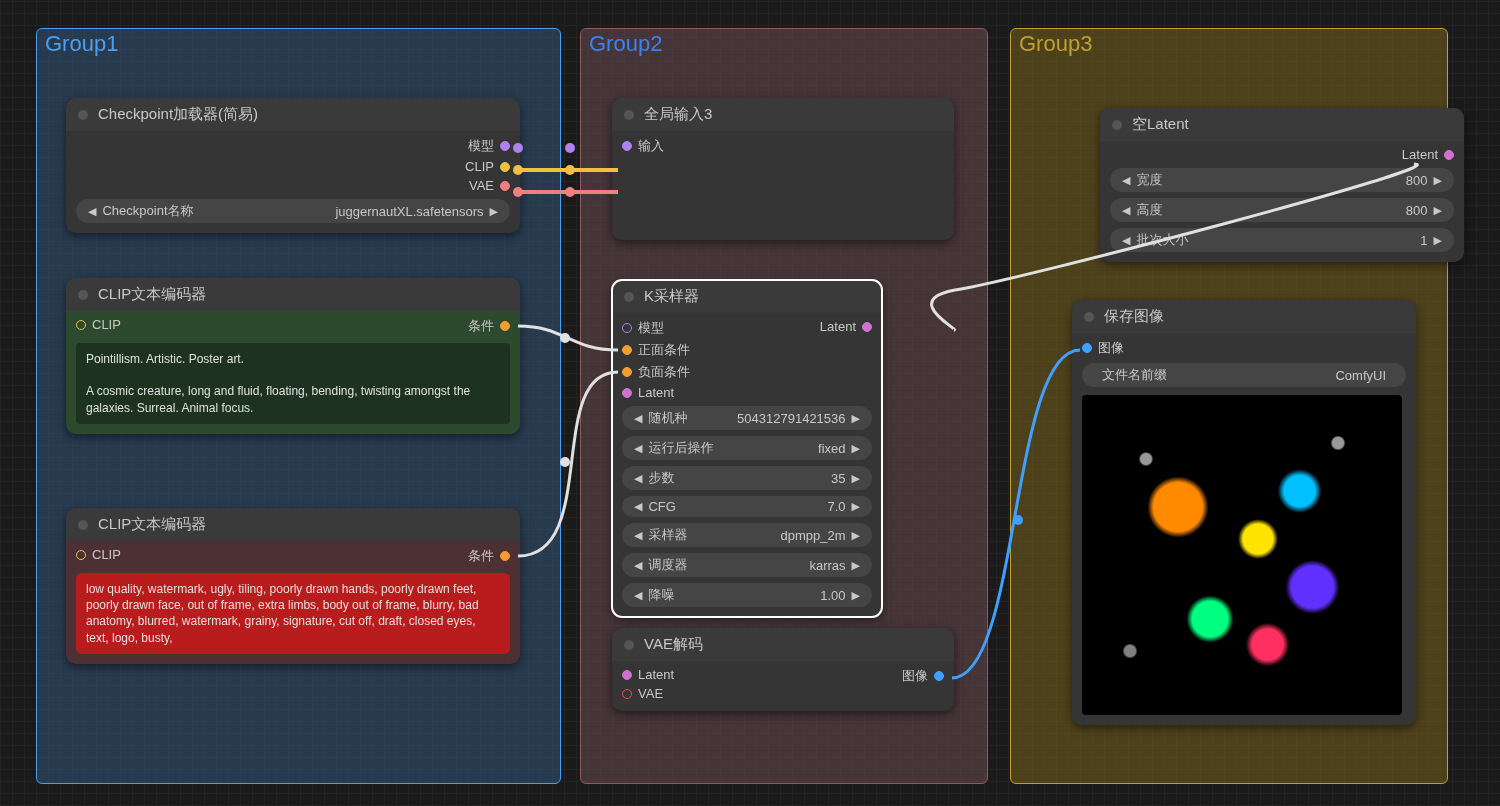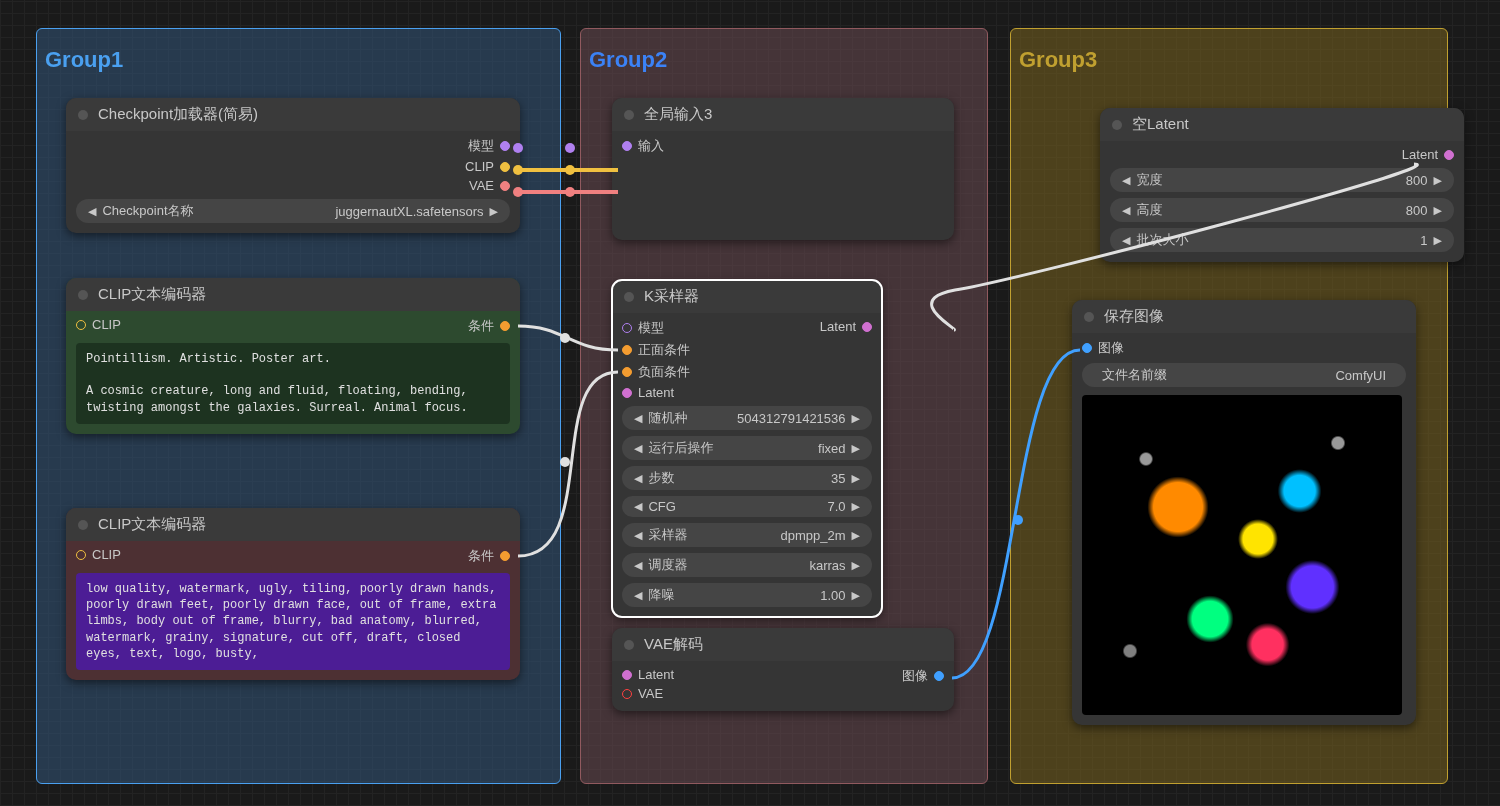--- a/index.html
+++ b/index.html
@@ -43,21 +43,21 @@
   }
   svg#wires { position: absolute; top: 0; left: 0; pointer-events: none; }
   .group {
     position: absolute;
     border: 1px solid;
     border-radius: 6px;
     background-clip: padding-box;
   }
   .group-title {
     position: absolute; top: 2px; left: 8px;
-    font-size: 22px; font-weight: 700; margin-top: 16px;
+    font-size: 22px; font-weight: 400;
   }
   .group1 { background: rgba(52,90,130,0.5); border-color: var(--group1-stroke); }
   .group1 .group-title { color: var(--group1-stroke); }
   .group2 { background: rgba(105,75,82,0.55); border-color: var(--group2-stroke); }
   .group2 .group-title { color: #3b82f6; }
   .group3 { background: rgba(128,104,30,0.5); border-color: var(--group3-stroke); }
   .group3 .group-title { color: var(--group3-stroke); }
 
   .node {
     position: absolute;
@@ -109,27 +109,27 @@
   }
   .widget .arr { color: var(--text); font-size: 11px; padding: 0 2px; cursor: pointer;}
   .widget .label { flex: 0 0 auto; margin-left: 4px;}
   .widget .val   { flex: 1 1 auto; text-align: right; margin-right: 4px; }
 
   .textarea {
     margin-top: 8px;
     background: var(--input-bg);
     border-radius: 4px;
     padding: 8px 10px;
-    font-family: Liberation Mono, monospace;
+    font-family: Liberation Sans, sans-serif;
     font-size: 12px; line-height: 1.35;
     color: #e0e0e0;
     white-space: pre-wrap;
   }
   .promptA { background: #1d3320; }
-  .promptB { background: #4c1d95; }
+  .promptB { background: #b91c1c; border-radius: 6px; }
   .promptA-node { background: #2d4a2f; }
   .promptB-node { background: #4d3033; }
 
   .out-img-placeholder {
     width: 320px; height: 320px; margin-top: 8px;
     border-radius: 4px;
     background:
       radial-gradient(circle at 30% 35%, #ff8a00 0 8%, transparent 10%),
       radial-gradient(circle at 55% 45%, #ffe400 0 6%, transparent 8%),
       radial-gradient(circle at 68% 30%, #00c0ff 0 5%, transparent 7%),

